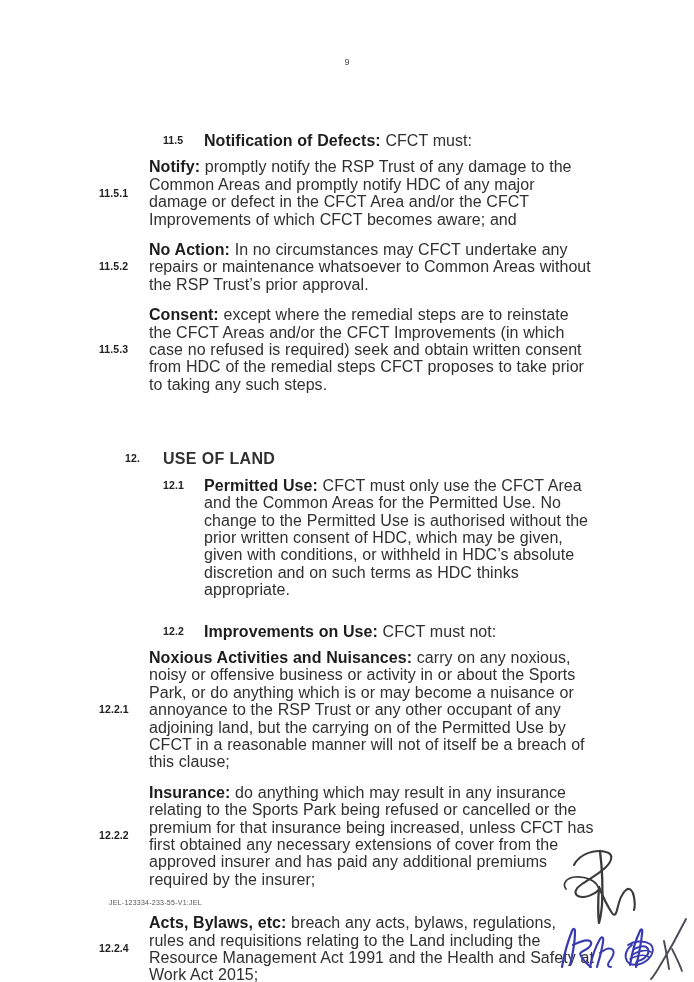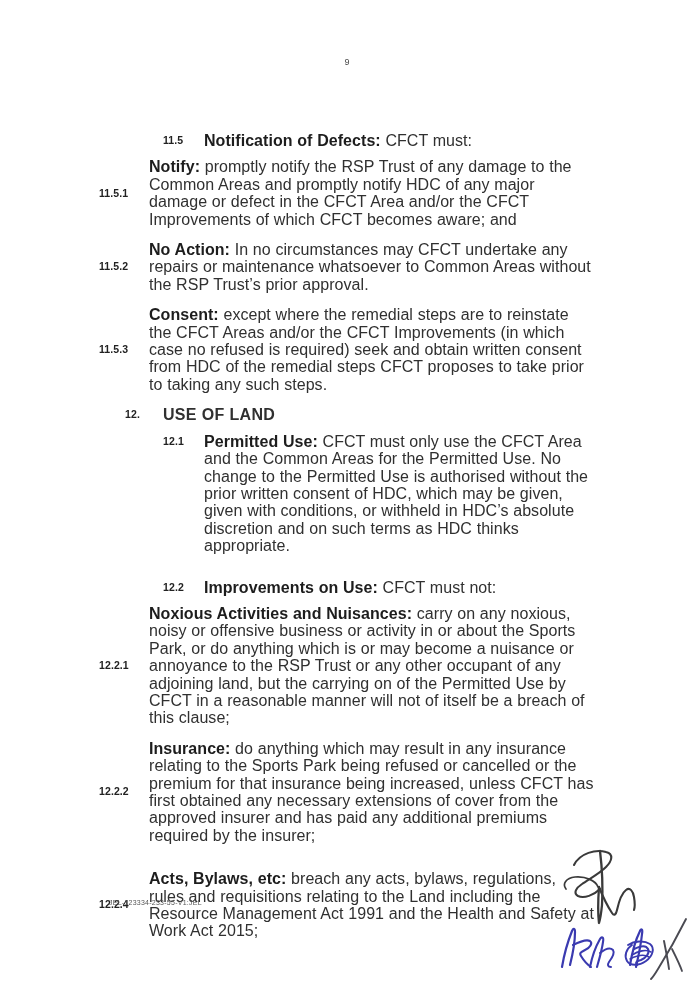--- a/index.html
+++ b/index.html
@@ -66,21 +66,21 @@
     letter-spacing: 0.05px;
     word-spacing: 0.2px;
   }
 
   .txt b {
     font-weight: bold;
     color: #1d1d1d;
   }
 
   
-  .lvl1 { margin-left: 117px; margin-right: 110px; }
+  .lvl1 { margin-left: 117px; margin-right: 110px; margin-top: 44px; }
   .lvl1 > .num { width: 38px; }
   .lvl1 > .txt { font-weight: bold; letter-spacing: 0.3px; }
 
   
   .lvl2 { margin-left: 155px; margin-right: 108px; }
   .lvl2 > .num { width: 41px; }
 
   
   .lvl3 { margin-left: 91px; margin-right: 108px; align-items: center; }
   .lvl3 > .num { width: 50px; }

